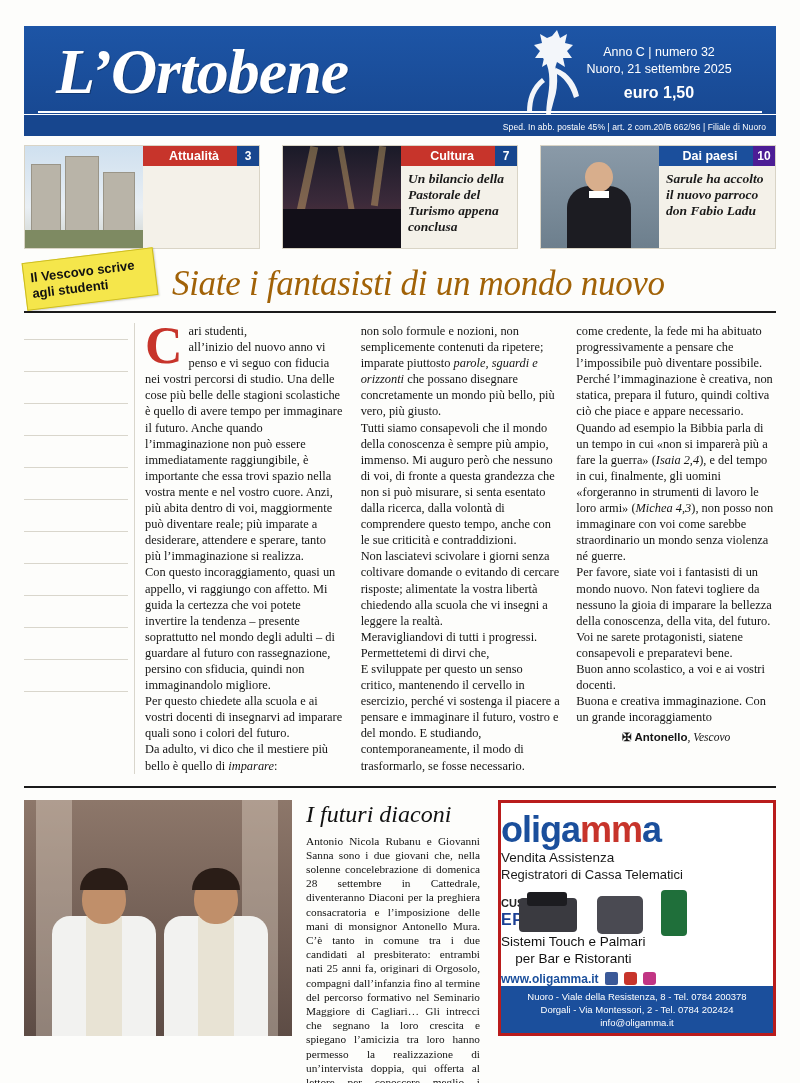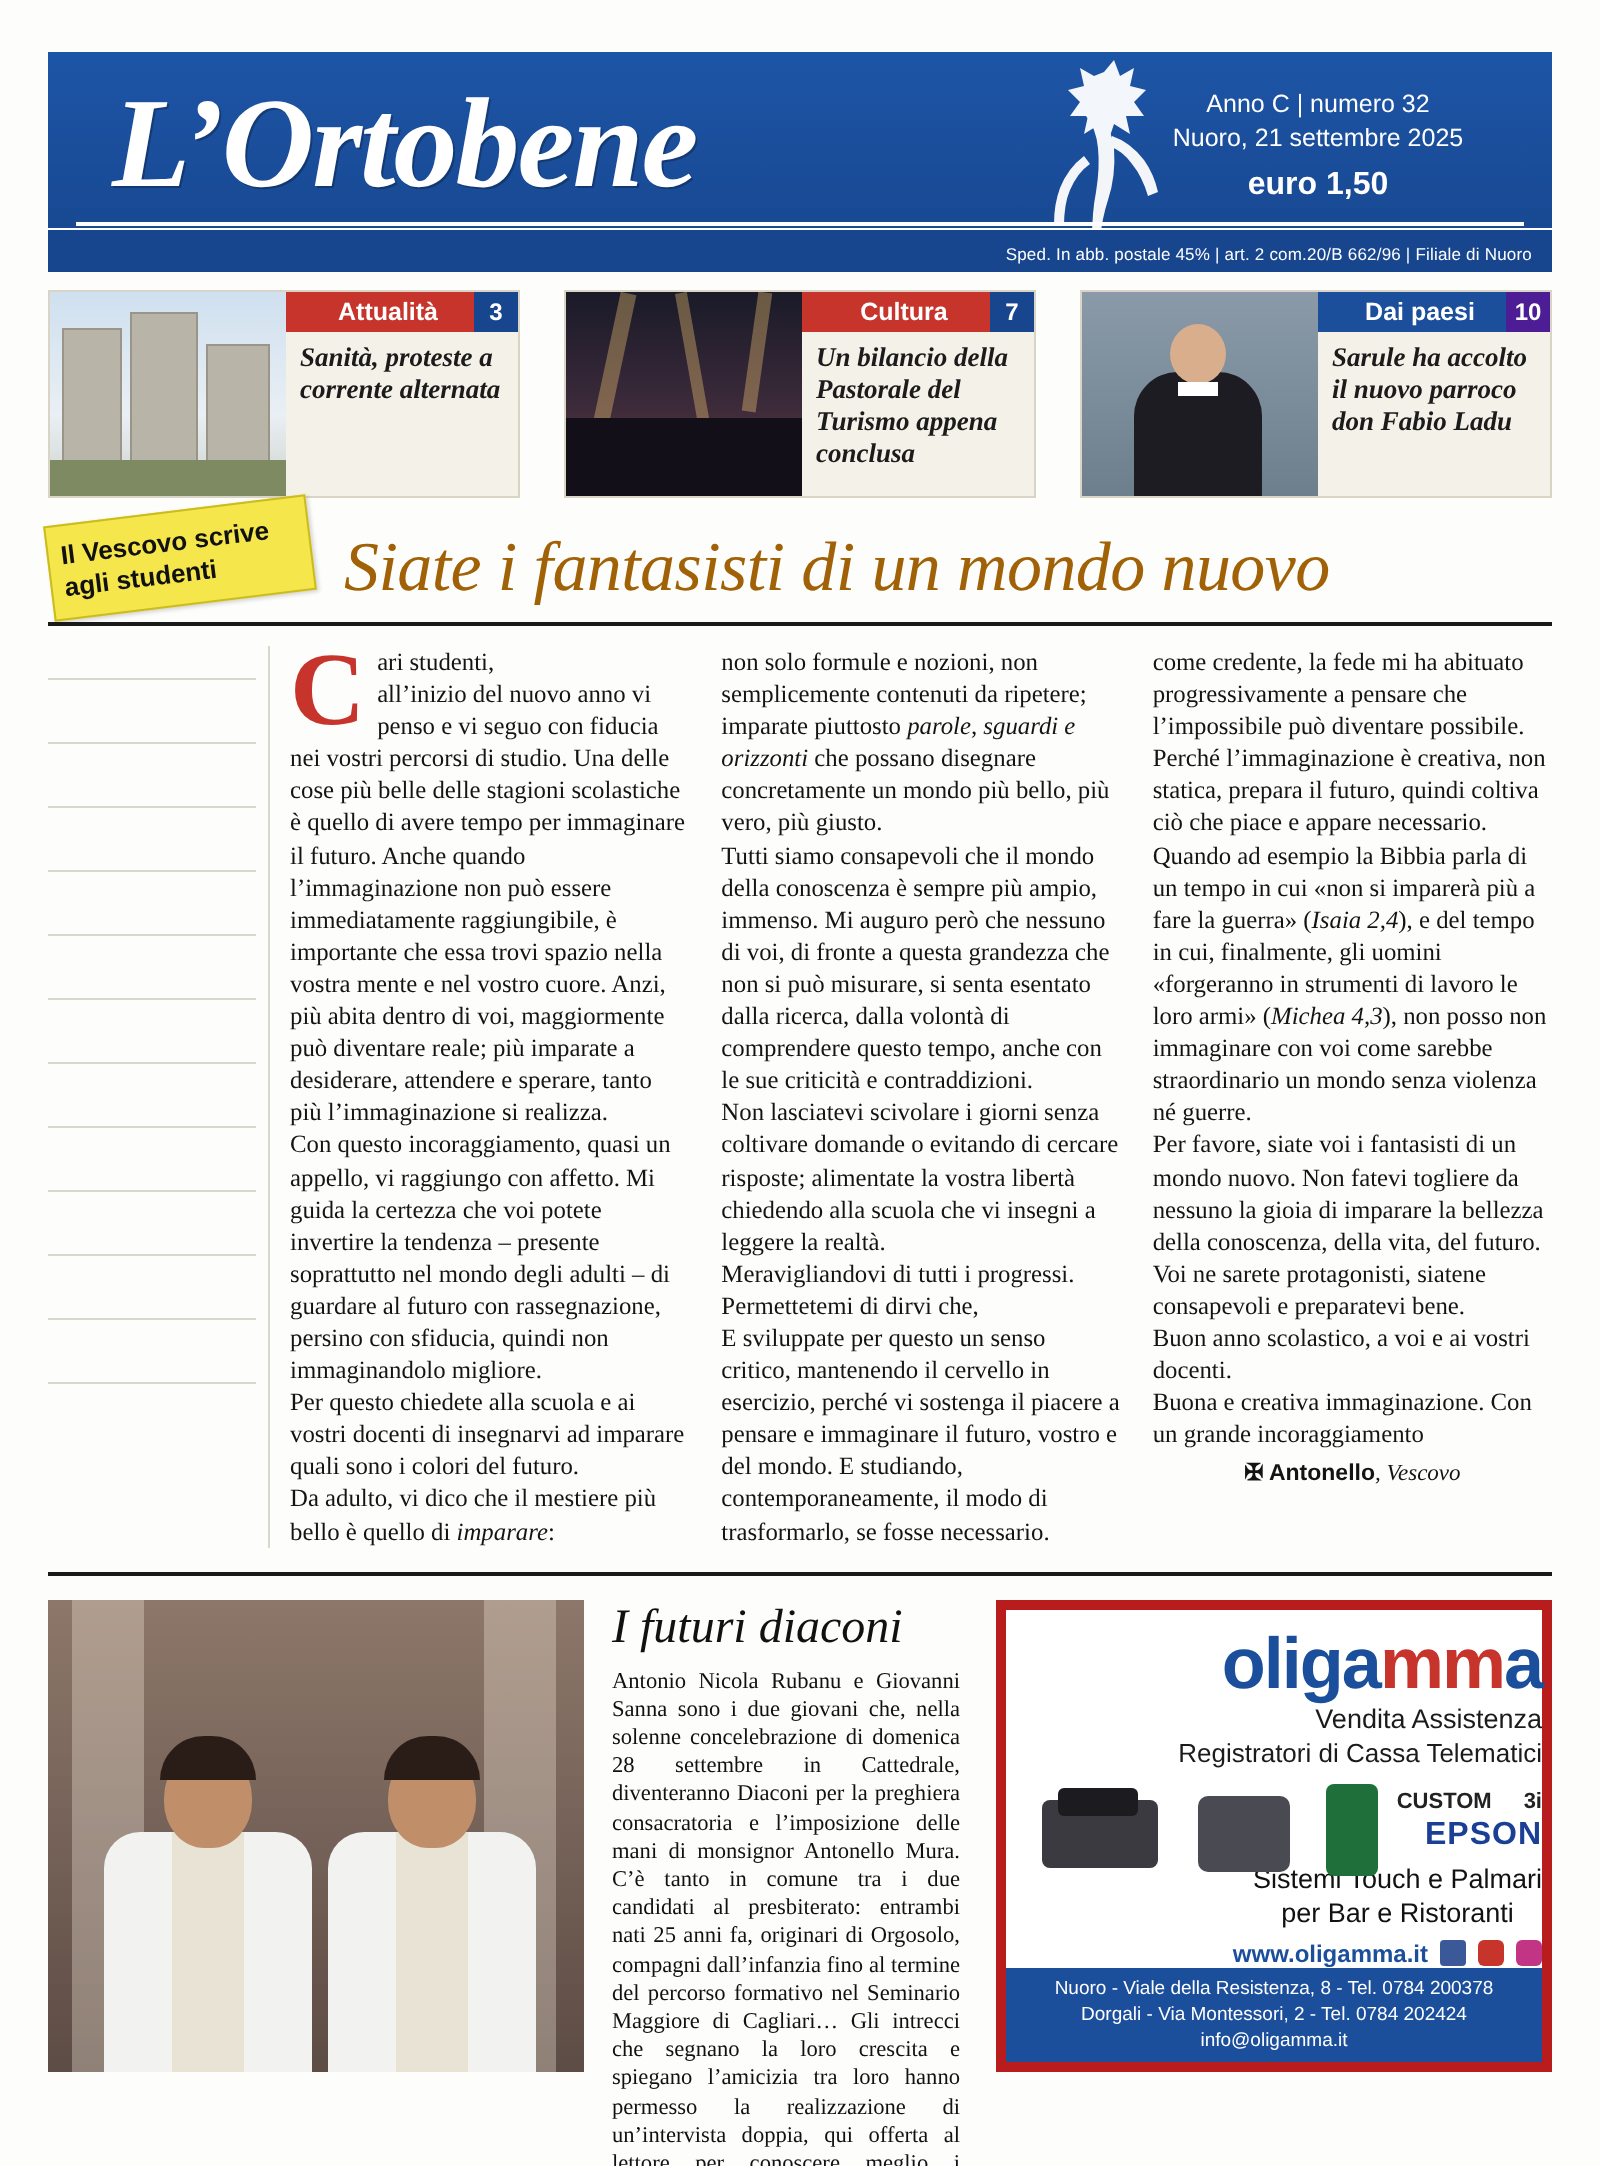--- a/index.html
+++ b/index.html
@@ -280,26 +280,26 @@
   .dia-body {
     font-family: "Liberation Serif", serif;
     font-size: 11.3px;
     line-height: 14.2px;
     text-align: justify;
   }
 
   
   .ad {
     flex: 1 1 auto;
-    border: 5px solid #b91c1c;
+    border: 3px solid #b91c1c;
     background: #fff;
     position: relative;
     display: flex;
     flex-direction: column;
-    align-items: flex-end;
+    align-items: flex-start;
     padding-top: 8px;
   }
   .ad-logo {
     font-family: "Liberation Sans", sans-serif;
     font-weight: bold;
     font-size: 36px;
     line-height: 38px;
     letter-spacing: -1px;
     color: #1b4f9c;
   }
@@ -414,21 +414,20 @@
         <div class="bld" style="left:6px; top:18px; width:30px; height:70px;"></div>
         <div class="bld" style="left:40px; top:10px; width:34px; height:78px;"></div>
         <div class="bld" style="left:78px; top:26px; width:32px; height:62px;"></div>
         <div class="bld" style="left:0; top:84px; width:118px; height:20px; background:#7e8a62; border:none;"></div>
       </div>
       <div class="teaser-body">
         <div class="teaser-head">
           <span class="label">Attualità</span>
           <span class="num">3</span>
         </div>
-        <div class="teaser-text">Sanità, proteste a corrente alternata</div>
       </div>
     </div>
 
     <div class="teaser">
       <div class="teaser-photo">
         <div class="ph ph-dark"></div>
         <div class="lightbeam" style="left:20px; top:0; width:8px; height:70px; transform:rotate(12deg);"></div>
         <div class="lightbeam" style="left:60px; top:0; width:6px; height:64px; transform:rotate(-10deg);"></div>
         <div class="lightbeam" style="left:92px; top:0; width:7px; height:60px; transform:rotate(8deg);"></div>
         <div class="crowd"></div>

